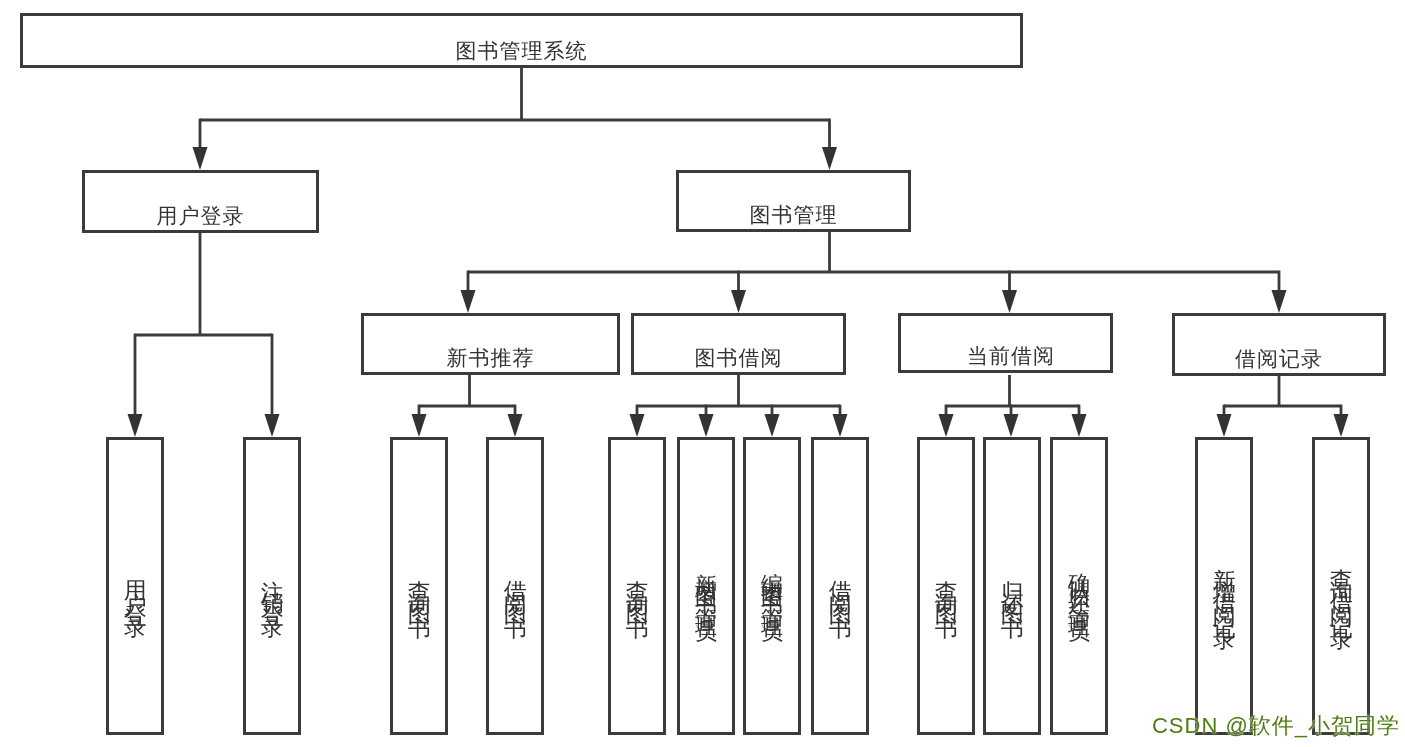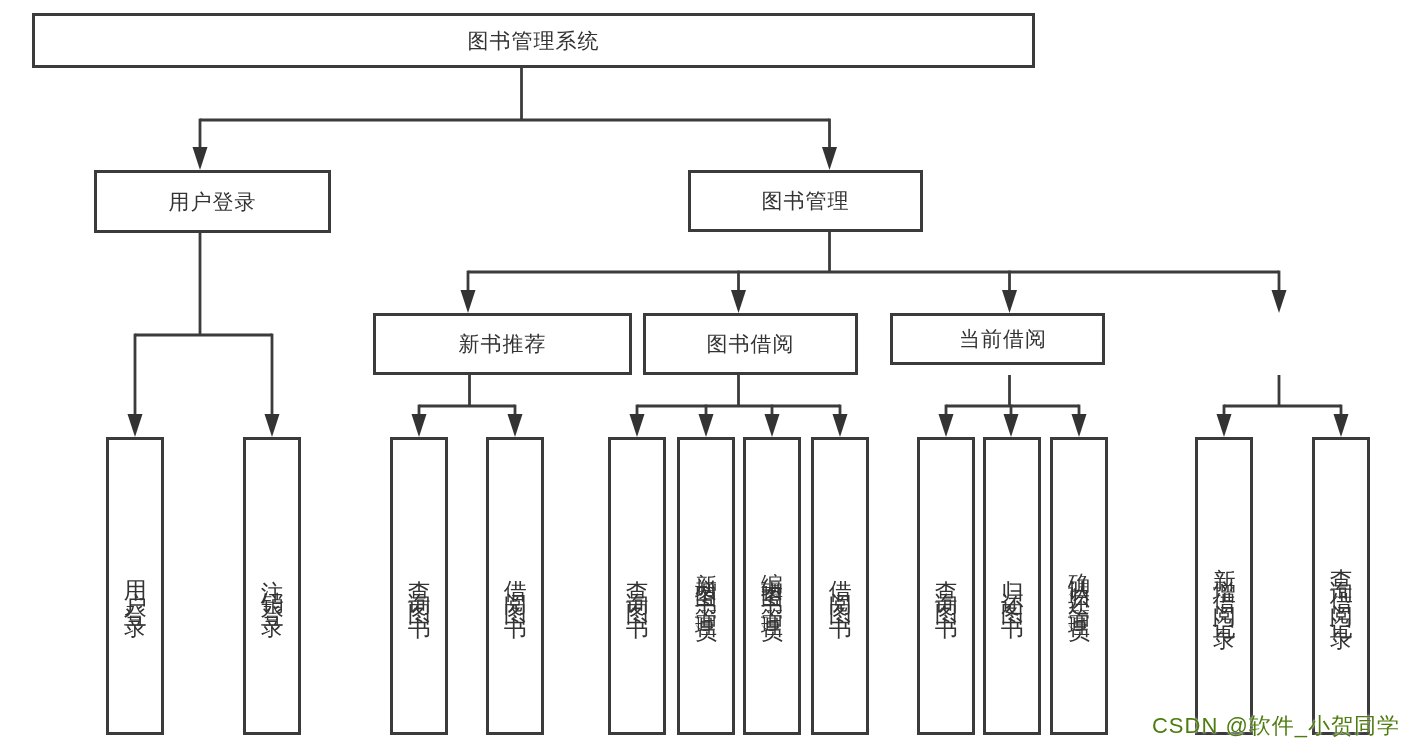--- a/index.html
+++ b/index.html
@@ -19,27 +19,26 @@
     z-index: 1;
     pointer-events: none;
   }
   .connectors line { stroke: #3b3b3b; stroke-width: 2.8; }
   .connectors polygon { fill: #333333; }
   .hnode {
     position: absolute;
     border: 3px solid #3b3b3b;
     background: #ffffff;
     display: flex;
-    align-items: center;
+    align-items: flex-end;
     justify-content: center;
     z-index: 2;
     color: #333333;
     font-size: 21px;
     letter-spacing: 1px;
-    margin-left: 12px;
   }
   .vnode {
     position: absolute;
     border: 3px solid #3b3b3b;
     background: #ffffff;
     display: flex;
     align-items: center;
     justify-content: center;
     z-index: 2;
     width: 58px;
@@ -144,22 +143,25 @@
   <div class="hnode" style="left:676px; top:170px; width:235px; height:62px;">
     <span>图书管理</span>
   </div>
 
   <div class="hnode" style="left:361px; top:313px; width:259px; height:62px;">
     <span>新书推荐</span>
   </div>
   <div class="hnode" style="left:631px; top:313px; width:215px; height:62px;">
     <span>图书借阅</span>
   </div>
-  <div class="hnode" style="left:878px; top:313px; width:215px; height:52px;padding-left:11px;">
+  <div class="hnode" style="left:898px; top:313px; width:215px; height:60px;padding-left:11px;">
     <span>当前借阅</span>
+  </div>
+  <div class="hnode" style="left:1172px; top:313px; width:214px; height:63px;">
+    <span>借阅记录</span>
   </div>
 
   <div class="vnode" style="left:106px;">
     <span class="vtext">用户登录</span>
   </div>
   <div class="vnode" style="left:243px;">
     <span class="vtext">注销登录</span>
   </div>
   <div class="vnode" style="left:390px;">
     <span class="vtext">查询图书</span>

